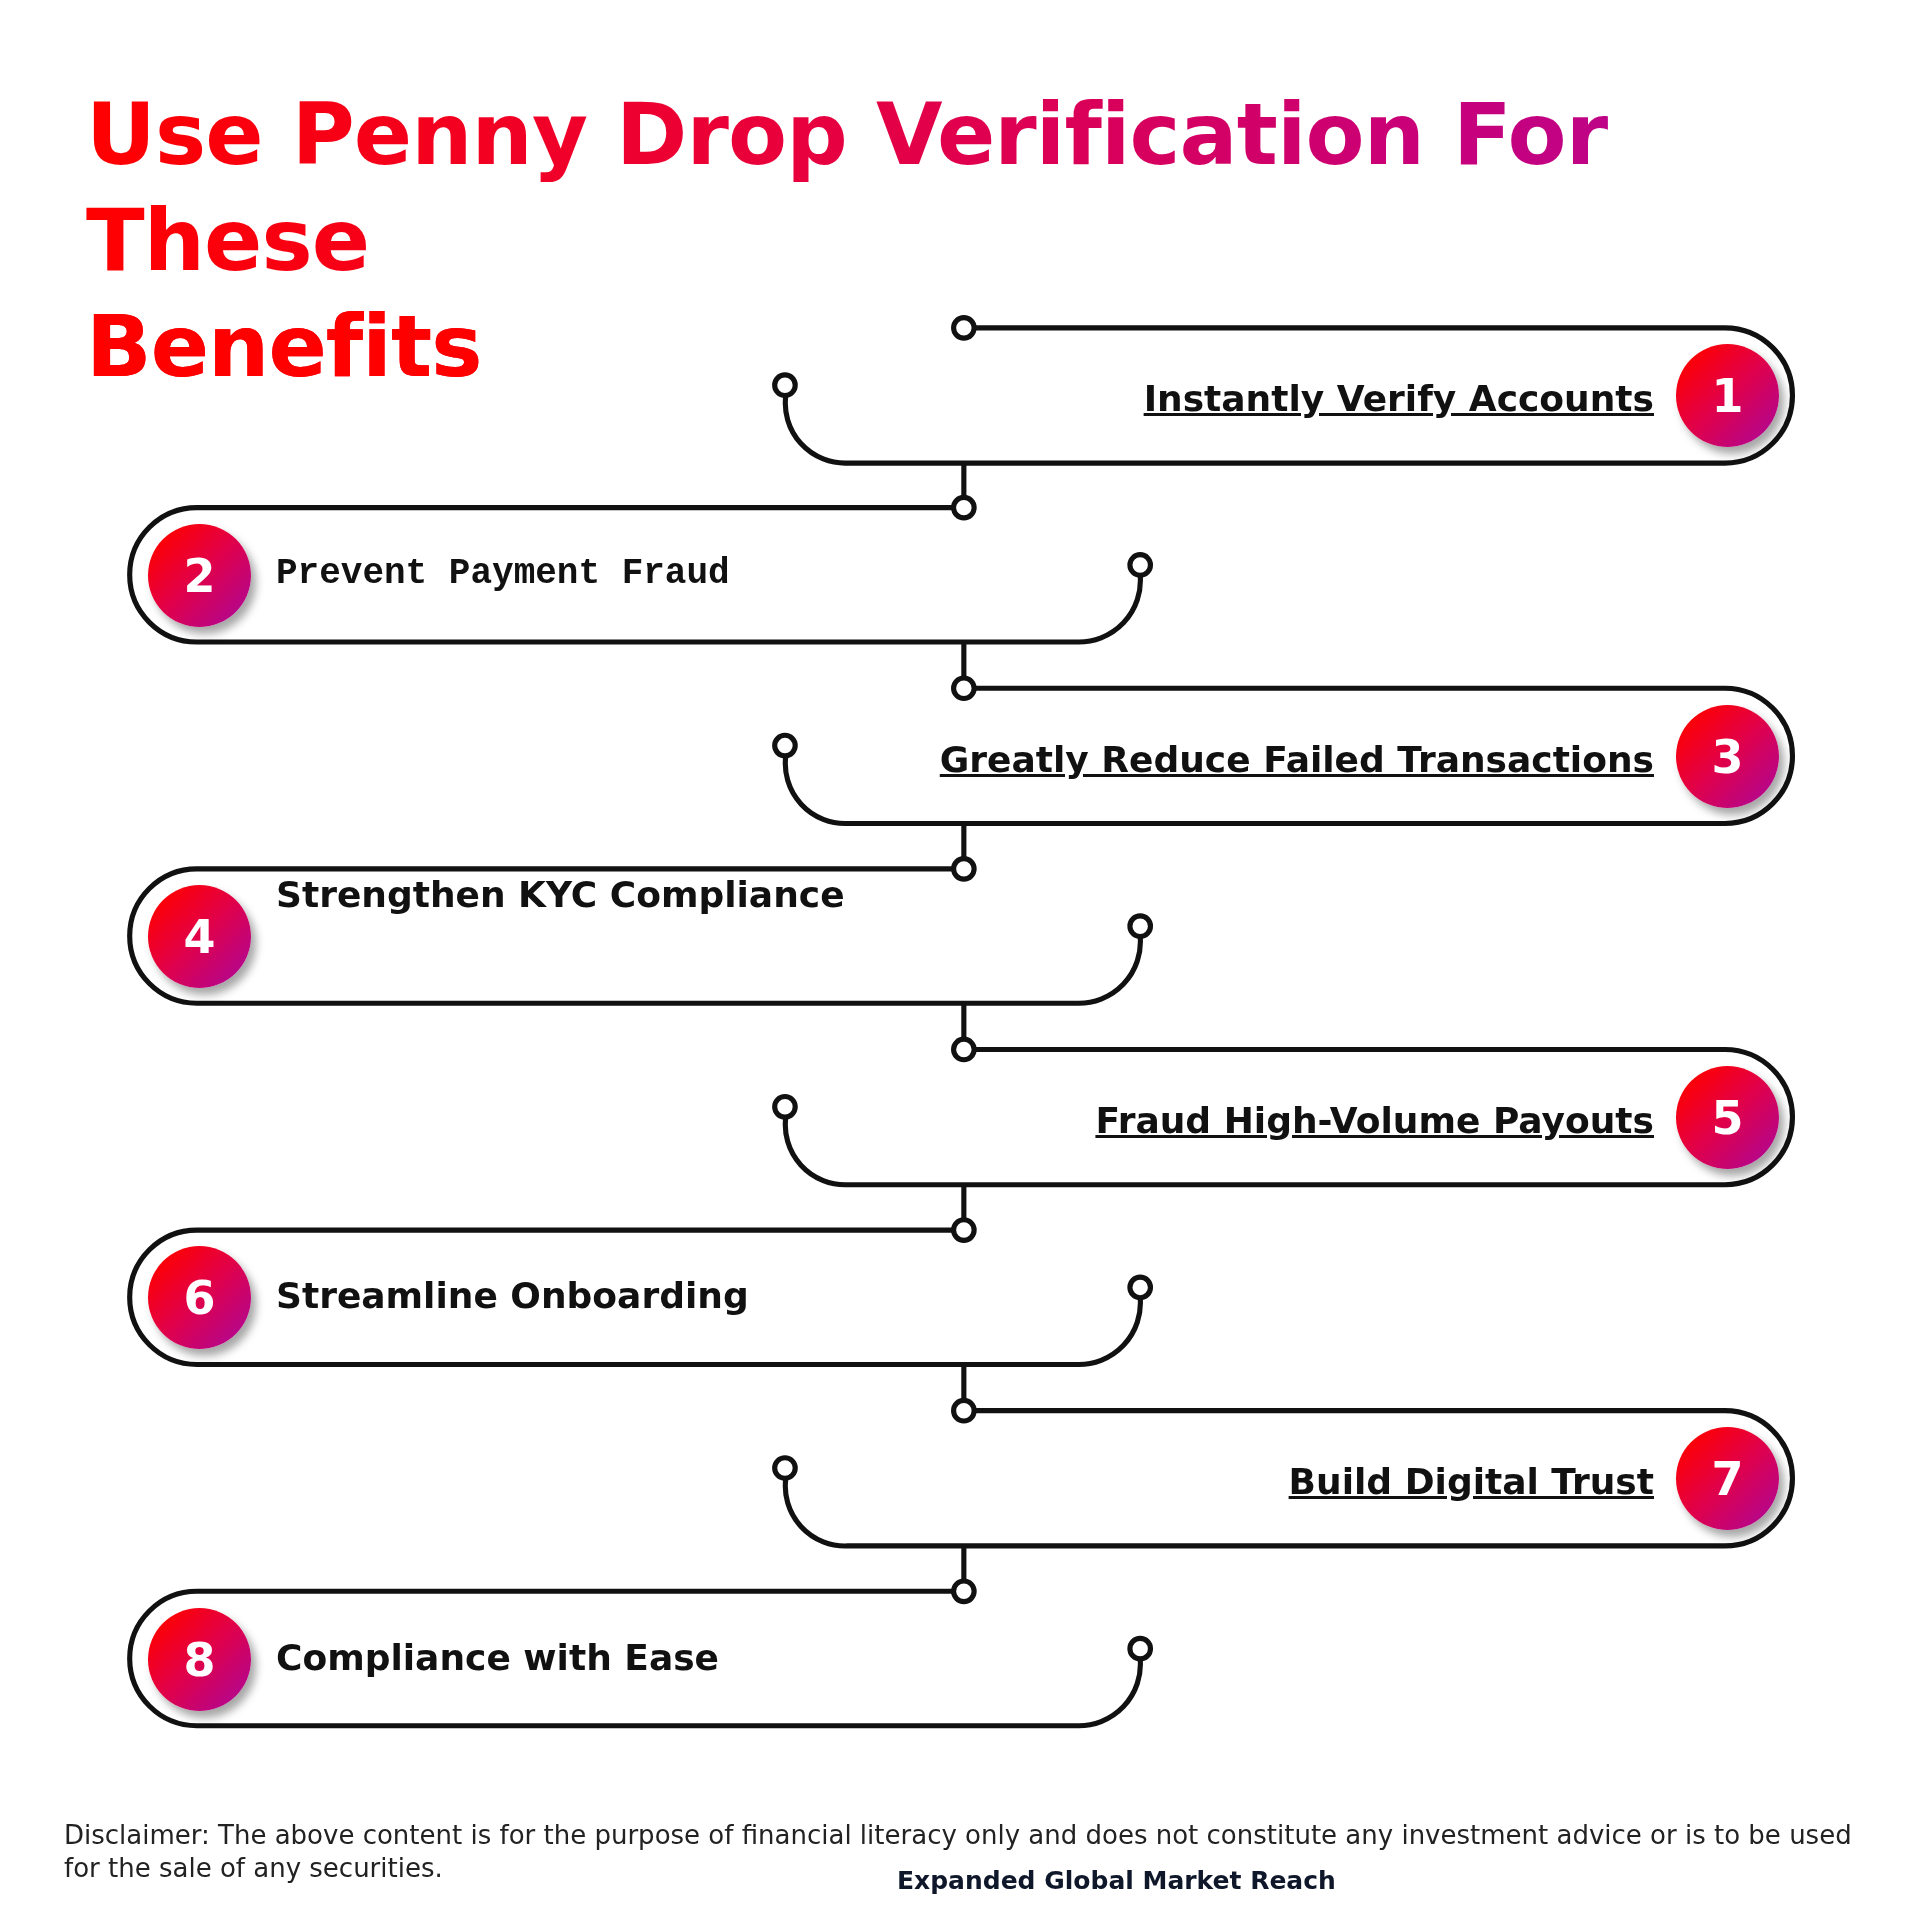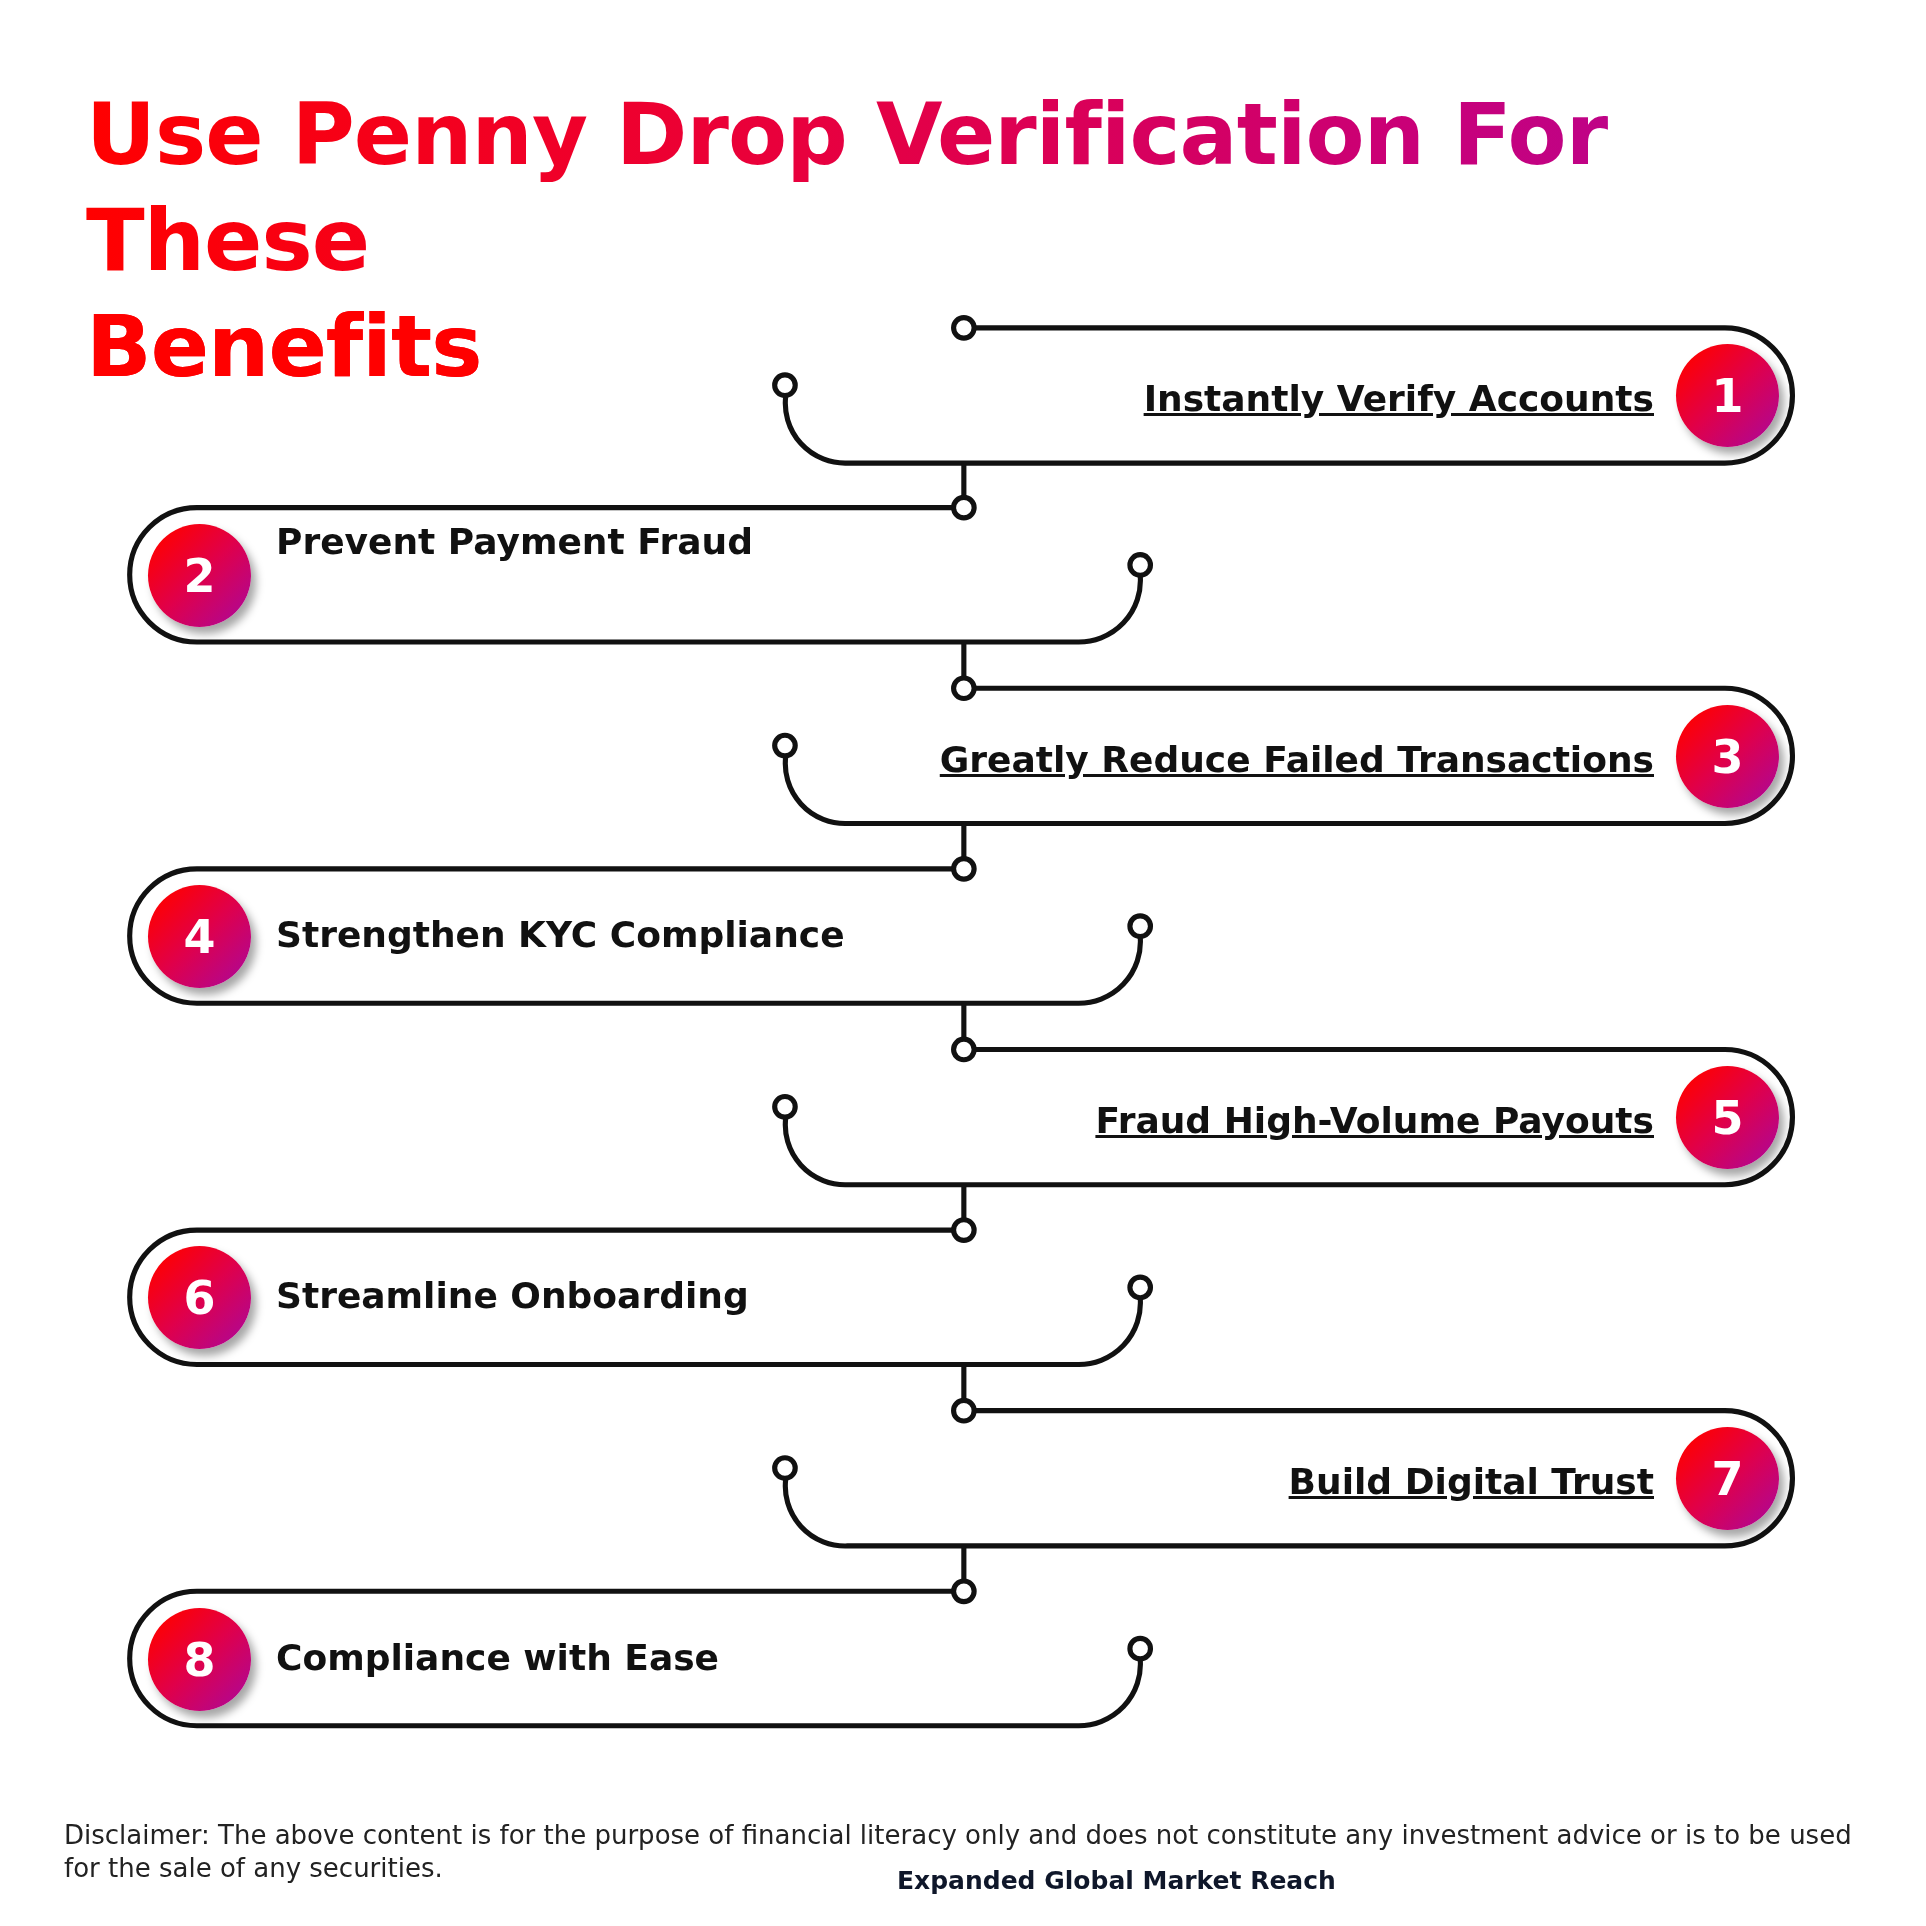--- a/index.html
+++ b/index.html
@@ -82,27 +82,27 @@
     <circle cx="917" cy="1715" r="12"></circle>
     <circle cx="1126" cy="1859" r="12"></circle>
     <circle cx="1332" cy="1926" r="12"></circle>
   </g>
 </svg>
 
 <div class="label right" style="right:272px; top:373px;">Instantly Verify Accounts</div>
 <div class="badge" style="left:1676px; top:344px;">1</div>
 
 <div class="badge" style="left:148px; top:524px;">2</div>
-<div class="label" style="left:276px; top:516px;">Prevent Payment Fraud</div>
+<div class="label" style="left:276px; top:548px;font-family:Liberation Mono, monospace;">Prevent Payment Fraud</div>
 
 <div class="label right" style="right:272px; top:734px;">Greatly Reduce Failed Transactions</div>
 <div class="badge" style="left:1676px; top:705px;">3</div>
 
 <div class="badge" style="left:148px; top:885px;">4</div>
-<div class="label" style="left:276px; top:909px;">Strengthen KYC Compliance</div>
+<div class="label" style="left:276px; top:869px;">Strengthen KYC Compliance</div>
 
 <div class="label right" style="right:272px; top:1095px;">Fraud High-Volume Payouts</div>
 <div class="badge" style="left:1676px; top:1066px;">5</div>
 
 <div class="badge" style="left:148px; top:1246px;">6</div>
 <div class="label" style="left:276px; top:1270px;">Streamline Onboarding</div>
 
 <div class="label right" style="right:272px; top:1456px;">Build Digital Trust</div>
 <div class="badge" style="left:1676px; top:1427px;">7</div>
 

